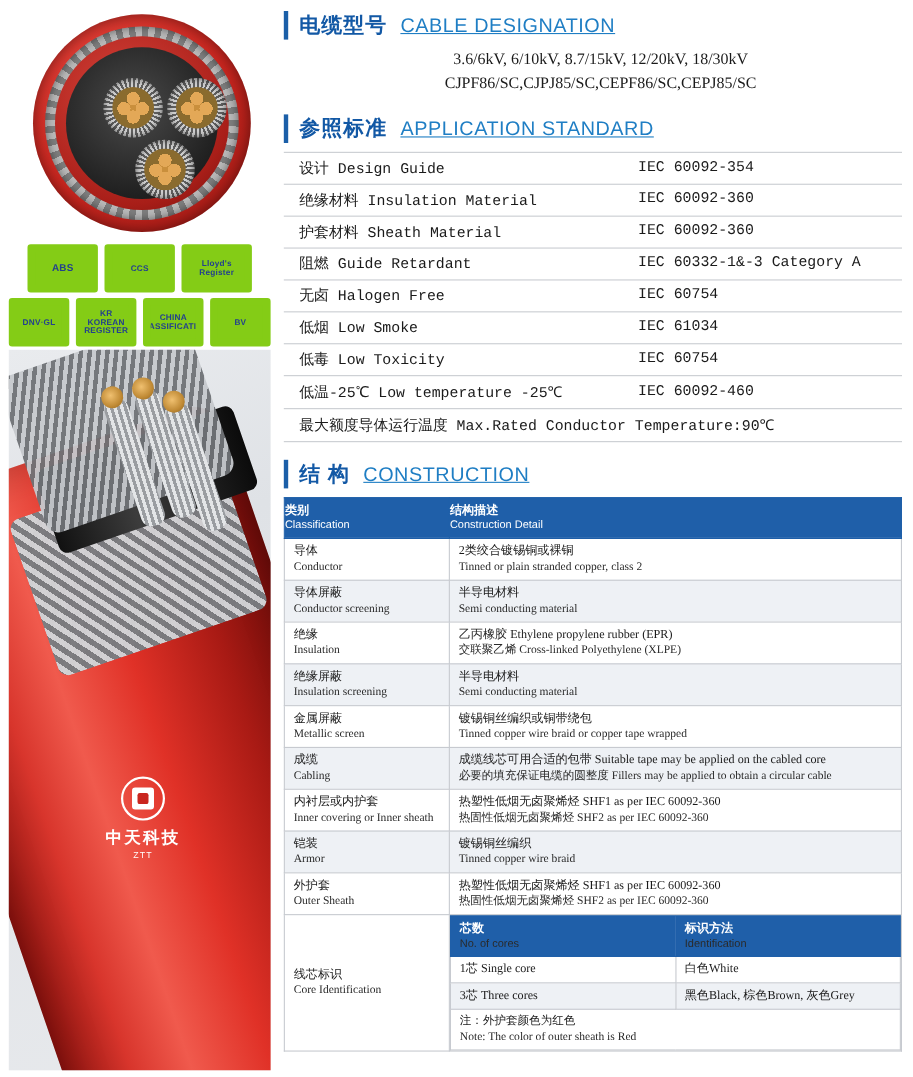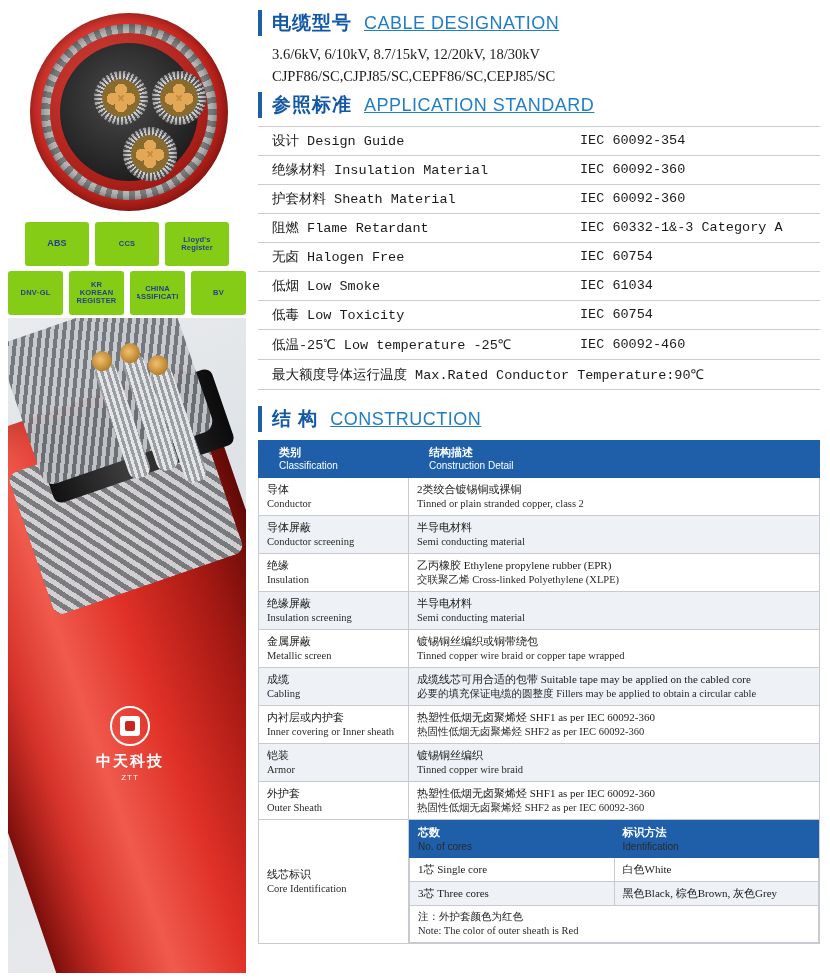--- a/index.html
+++ b/index.html
@@ -165,38 +165,38 @@
     color:#1258a5; font-weight:bold; font-size:19px;
     font-family:"Liberation Sans", sans-serif;
     letter-spacing:1px;
   }
   .sec-head .en {
     color:#1f7ec4; font-size:18px; margin-left:8px;
     font-family:"Liberation Sans", sans-serif;
     letter-spacing:.5px;
     text-decoration:underline;
   }
-  .desig-lines { padding-left:14px; margin:4px 0 4px 0; }
+  .desig-lines { padding-left:14px; margin:4px 0 16px 0;text-align:center; }
   .desig-lines div { font-size:14.5px; line-height:1.5; color:#1a1a1a; }
 
   .std-table { width:100%; border-collapse:collapse; margin:2px 0 16px 0;font-family:Liberation Mono, monospace; }
   .std-table td {
     border-bottom:1px solid #c9ccd1;
     padding:5px 4px 5px 14px;
     font-size:13.5px;
     vertical-align:middle;
   }
   .std-table td.val { padding-left:10px; width:250px; }
   .std-table tr:first-child td { border-top:1px solid #c9ccd1; }
   .std-table td.full { padding-left:14px; }
 
   .cons-table { width:100%; border-collapse:collapse; font-size:11px; }
   .cons-table th {
     background:#1f5fa9; color:#fff; text-align:left;
-    padding:4px 20px; font-weight:bold; font-size:11px;
+    padding:4px 0; font-weight:bold; font-size:11px;
     font-family:"Liberation Sans", sans-serif;
     line-height:1.35; border:1px solid #1f5fa9;
   }
   .cons-table th .en { font-weight:normal; font-size:10px; display:block; }
   .cons-table td {
     border:1px solid #c7cad0;
     padding:4px 8px; vertical-align:middle; line-height:1.35;
   }
   .cons-table td.cls { width:150px; }
   .cons-table tr.alt td { background:#eef1f5; }
@@ -290,21 +290,21 @@
         </tr>
         <tr>
           <td>绝缘材料 Insulation Material</td>
           <td class="val">IEC 60092-360</td>
         </tr>
         <tr>
           <td>护套材料 Sheath Material</td>
           <td class="val">IEC 60092-360</td>
         </tr>
         <tr>
-          <td>阻燃 Flame Retardant</td>
+          <td>阻燃 Guide Retardant</td>
           <td class="val">IEC 60332-1&amp;-3 Category A</td>
         </tr>
         <tr>
           <td>无卤 Halogen Free</td>
           <td class="val">IEC 60754</td>
         </tr>
         <tr>
           <td>低烟 Low Smoke</td>
           <td class="val">IEC 61034</td>
         </tr>

